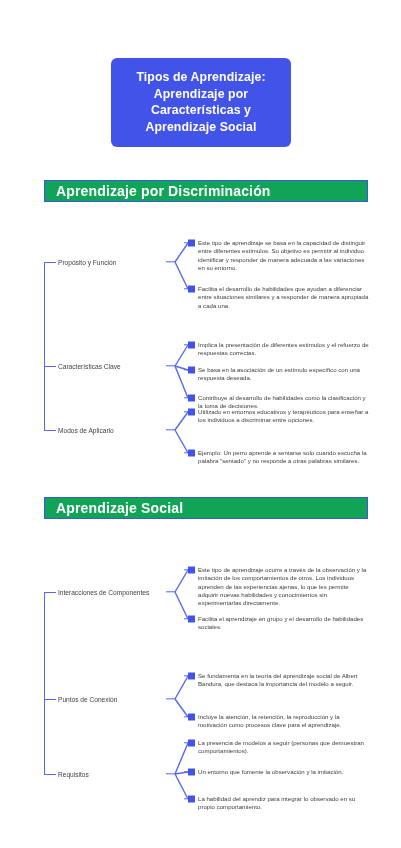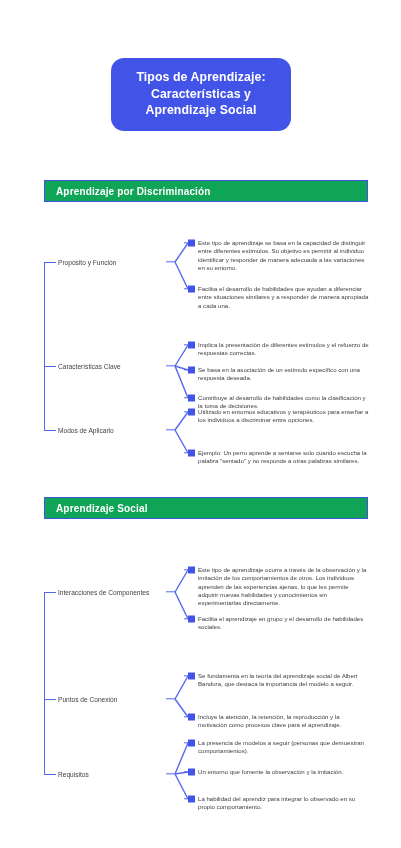--- a/index.html
+++ b/index.html
@@ -17,21 +17,21 @@
   }
 
   
   .title-card {
     position: absolute;
     left: 111px;
     top: 58px;
     width: 180px;
     box-sizing: border-box;
     background: #4254e8;
-    border-radius: 13px;
+    border-radius: 6px;
     padding: 11px 10px 12px 10px;
     text-align: center;
   }
   .title-card .title-line {
     color: #ffffff;
     font-size: 12.3px;
     font-weight: bold;
     line-height: 16.5px;
     letter-spacing: 0.1px;
   }
@@ -46,21 +46,21 @@
     background: #10a457;
     border: 1px solid #4254e8;
     box-sizing: border-box;
     height: 22px;
     display: flex;
     align-items: center;
     padding-left: 11px;
   }
   .section-header-label {
     color: #ffffff;
-    font-size: 10px;
+    font-size: 14px;
     font-weight: bold;
     letter-spacing: 0.15px;
   }
 
   
   .tree {
     position: relative;
     width: 324px;
   }
   
@@ -130,20 +130,21 @@
     font-size: 6.1px;
     line-height: 8.3px;
     color: #3d3d3d;
   }
 </style>
 </head>
 <body>
 
 <div class="title-card">
   <div class="title-line">Tipos de Aprendizaje:</div>
+  <div class="title-line">Aprendizaje por</div>
   <div class="title-line">Características y</div>
   <div class="title-line">Aprendizaje Social</div>
 </div>
 
 <div id="sections-root">
     <div class="section" style="top: 180px;">
       <div class="section-header">
         <span class="section-header-label">Aprendizaje por Discriminación</span>
       </div>
       <div class="tree">

